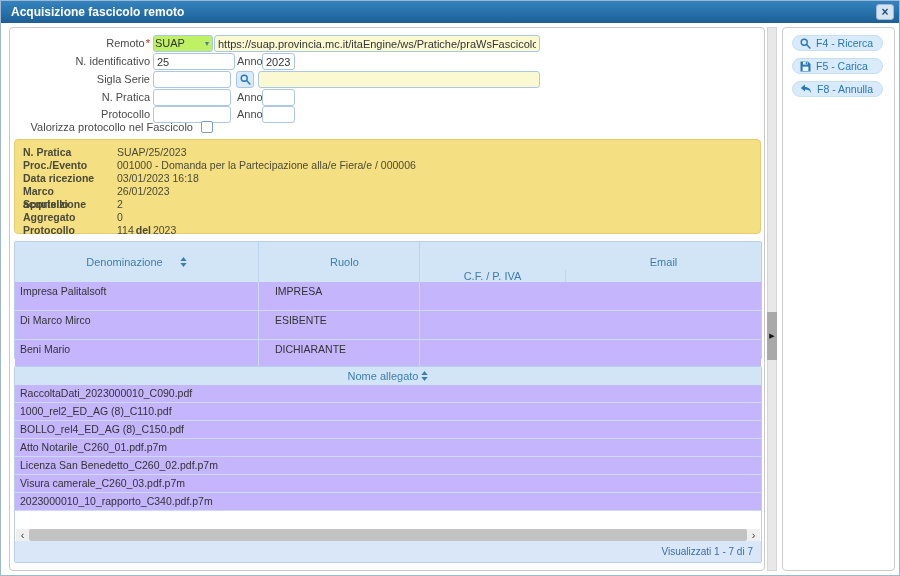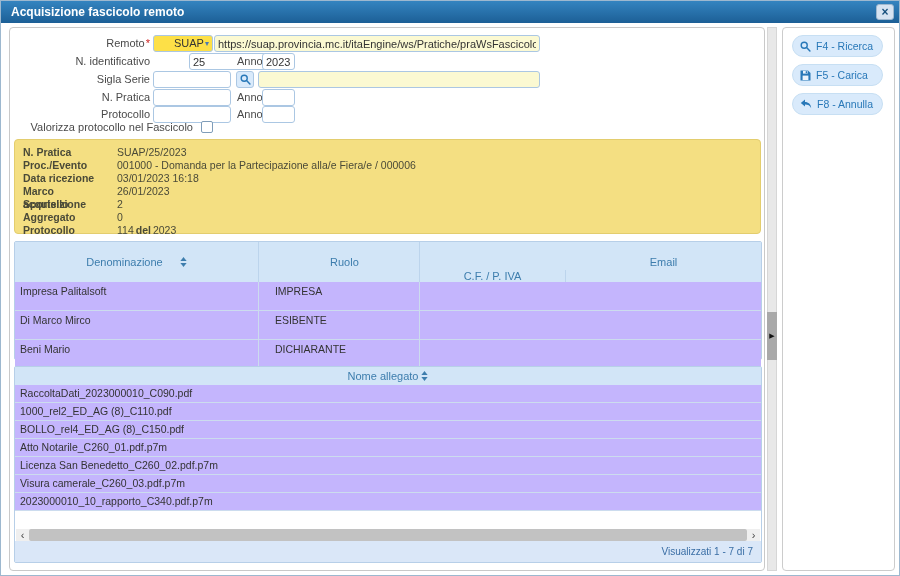--- a/index.html
+++ b/index.html
@@ -20,22 +20,22 @@
   
   .main-panel { position:absolute; left:8px; top:26px; width:756px; height:544px;
     border:1px solid #c9c9c9; border-radius:4px; background:#fff; }
 
   
   .frow { position:absolute; left:0; right:0; height:17px; }
   .flabel { position:absolute; left:0; width:140px; text-align:right;
     font-size:11px; color:#4a4a4a; line-height:17px; }
   .req { color:#cc2222; margin-left:1px; }
   .fselect { position:absolute; left:143px; width:60px; height:17px;
-    border:1px solid var(--c-input_border,#abc7e3); border-radius:3px; background:#fde047;
-    font-size:11px; color:#333; line-height:15px; padding-left:20px; cursor:pointer; }
+    border:1px solid var(--c-input_border,#abc7e3); border-radius:3px; background:#bef264;
+    font-size:11px; color:#333; line-height:15px; padding-left:1px; cursor:pointer; }
   .chev { position:absolute; right:3px; top:1px; color:#4a7ab5; font-size:8px; line-height:13px; }
   .finput { position:absolute; height:17px; border:1px solid var(--c-input_border,#abc7e3);
     border-radius:3px; font-size:11px; color:#333; padding:0 3px; font-family:inherit; background:#fff; }
   .yellow-field { background:var(--c-field_yellow,#fbf9d2); }
   .anno-label { position:absolute; left:227px; width:26px; font-size:11px; color:#4a4a4a; line-height:17px; }
   .search-btn { position:absolute; left:226px; width:18px; height:17px;
     background:var(--c-btn_bg,#d9eafb); border:1px solid var(--c-input_border,#abc7e3);
     border-radius:3px; cursor:pointer; display:flex; align-items:center; justify-content:center; }
   .chk-label { position:absolute; left:0; width:183px; text-align:right;
     font-size:11px; color:#4a4a4a; line-height:15px; }
@@ -80,21 +80,21 @@
   
   .splitter { position:absolute; left:766px; top:26px; width:10px; height:544px;
     background:#e8e8e8; border:1px solid #d6d6d6; }
   .splitter-thumb { position:absolute; left:-1px; right:-1px; top:284px; height:48px;
     background:#a9a9a9; display:flex; align-items:center; justify-content:center;
     color:#111; font-size:7px; cursor:pointer; }
 
   
   .sidebar { position:absolute; left:781px; top:26px; width:113px; height:544px;
     border:1px solid #ccc; border-radius:4px; background:#fff; padding:7px 0 0 9px; }
-  .sbtn { display:flex; align-items:center; gap:5px; width:91px; height:22px; margin-bottom:7px;
+  .sbtn { display:flex; align-items:center; gap:5px; width:91px; height:16px; margin-bottom:7px;
     background:var(--c-btn_bg,#d9eafb); border:1px solid #c7dff3; border-radius:11px;
     color:var(--c-accent,#2878b8); font-size:10.5px; padding-left:7px; cursor:pointer; font-family:inherit; }
   .icon { display:inline-flex; flex:0 0 auto; }
 </style>
 </head>
 <body>
 
 <div class="dialog">
 
   <div class="titlebar">
@@ -108,21 +108,21 @@
       <span class="flabel"><span>Remoto</span><span class="req">*</span></span>
       <div class="fselect">
         <span>SUAP</span>
         <span class="chev">▾</span>
       </div>
       <input class="finput yellow-field" style="left: 204px; width: 326px;" readonly="" value="https://suap.provincia.mc.it/itaEngine/ws/Pratiche/praWsFascicolo.php?wsdl">
     </div>
 
     <div class="frow" style="top:25px">
       <span class="flabel">N. identificativo</span>
-      <input class="finput" style="left: 143px; width: 82px; margin-left: 36px;" value="25">
+      <input class="finput" style="left: 143px; width: 82px;" value="25">
       <span class="anno-label">Anno</span>
       <input class="finput" style="left: 252px; width: 33px;" value="2023">
     </div>
 
     <div class="frow" style="top:43px">
       <span class="flabel">Sigla Serie</span>
       <input class="finput" style="left: 143px; width: 78px;" value="">
       <button class="search-btn">
         <span class="icon">
           <svg width="11" height="11" viewBox="0 0 12 12">

